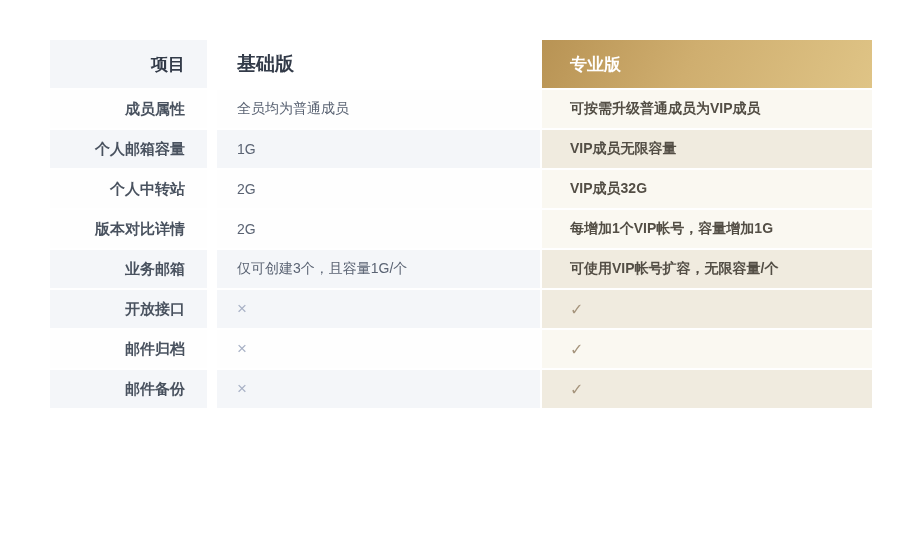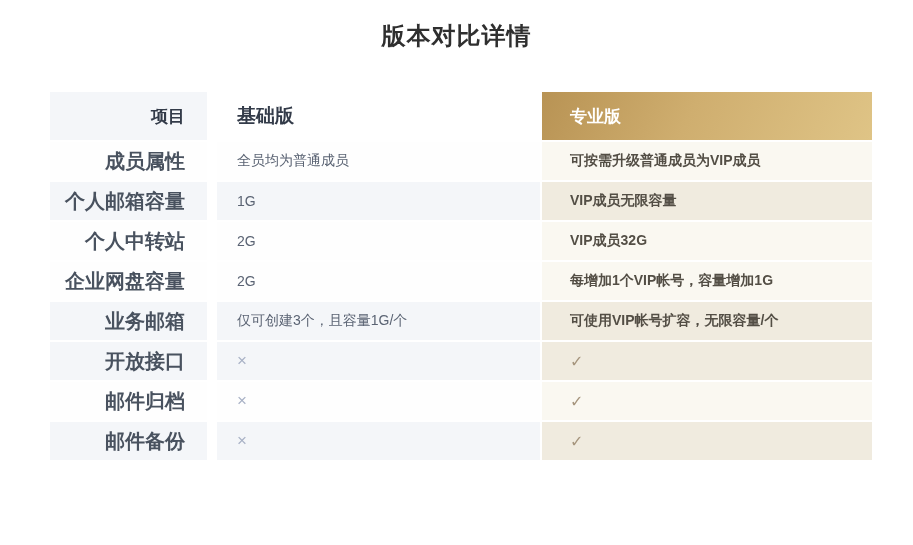--- a/index.html
+++ b/index.html
@@ -37,21 +37,21 @@
     overflow: hidden;
   }
   th.head { height: 50px; }
 
   
   .cell-item {
     text-align: right;
     padding-right: 22px;
     border-right: 10px solid #ffffff;
     font-weight: 700;
-    font-size: 20px;
+    font-size: 15px;
     color: #49525f;
   }
   th.cell-item {
     font-size: 17px;
     color: #333b49;
     background: #f4f6f9;
   }
   
   .cell-basic {
     text-align: left;
@@ -91,21 +91,20 @@
   tr.row-dark  .cell-pro   { background: #f0ebdf; }
 
   
   .cross-mark { font-size: 17px; font-weight: 400; color: #a9b2c6; }
   .check-mark { font-size: 16px; font-weight: 700; color: #a5947c; }
 </style>
 </head>
 <body>
 
 <div>
-  <h1 class="page-title">版本对比详情</h1>
 
   <table class="comparison-table">
     <colgroup>
         <col class="c-item">
         <col class="c-basic">
         <col class="c-pro">
       </colgroup>
     <thead>
       <tr>
         <th class="head cell-item">项目</th>
@@ -123,21 +122,21 @@
         <td class="cell-item">个人邮箱容量</td>
         <td class="cell-basic">1G</td>
         <td class="cell-pro">VIP成员无限容量</td>
       </tr>
       <tr class="row-light">
         <td class="cell-item">个人中转站</td>
         <td class="cell-basic">2G</td>
         <td class="cell-pro">VIP成员32G</td>
       </tr>
       <tr class="row-light">
-        <td class="cell-item">企业网盘容量</td>
+        <td class="cell-item">版本对比详情</td>
         <td class="cell-basic">2G</td>
         <td class="cell-pro">每增加1个VIP帐号，容量增加1G</td>
       </tr>
       <tr class="row-dark">
         <td class="cell-item">业务邮箱</td>
         <td class="cell-basic">仅可创建3个，且容量1G/个</td>
         <td class="cell-pro">可使用VIP帐号扩容，无限容量/个</td>
       </tr>
       <tr class="row-dark">
         <td class="cell-item">开放接口</td>

